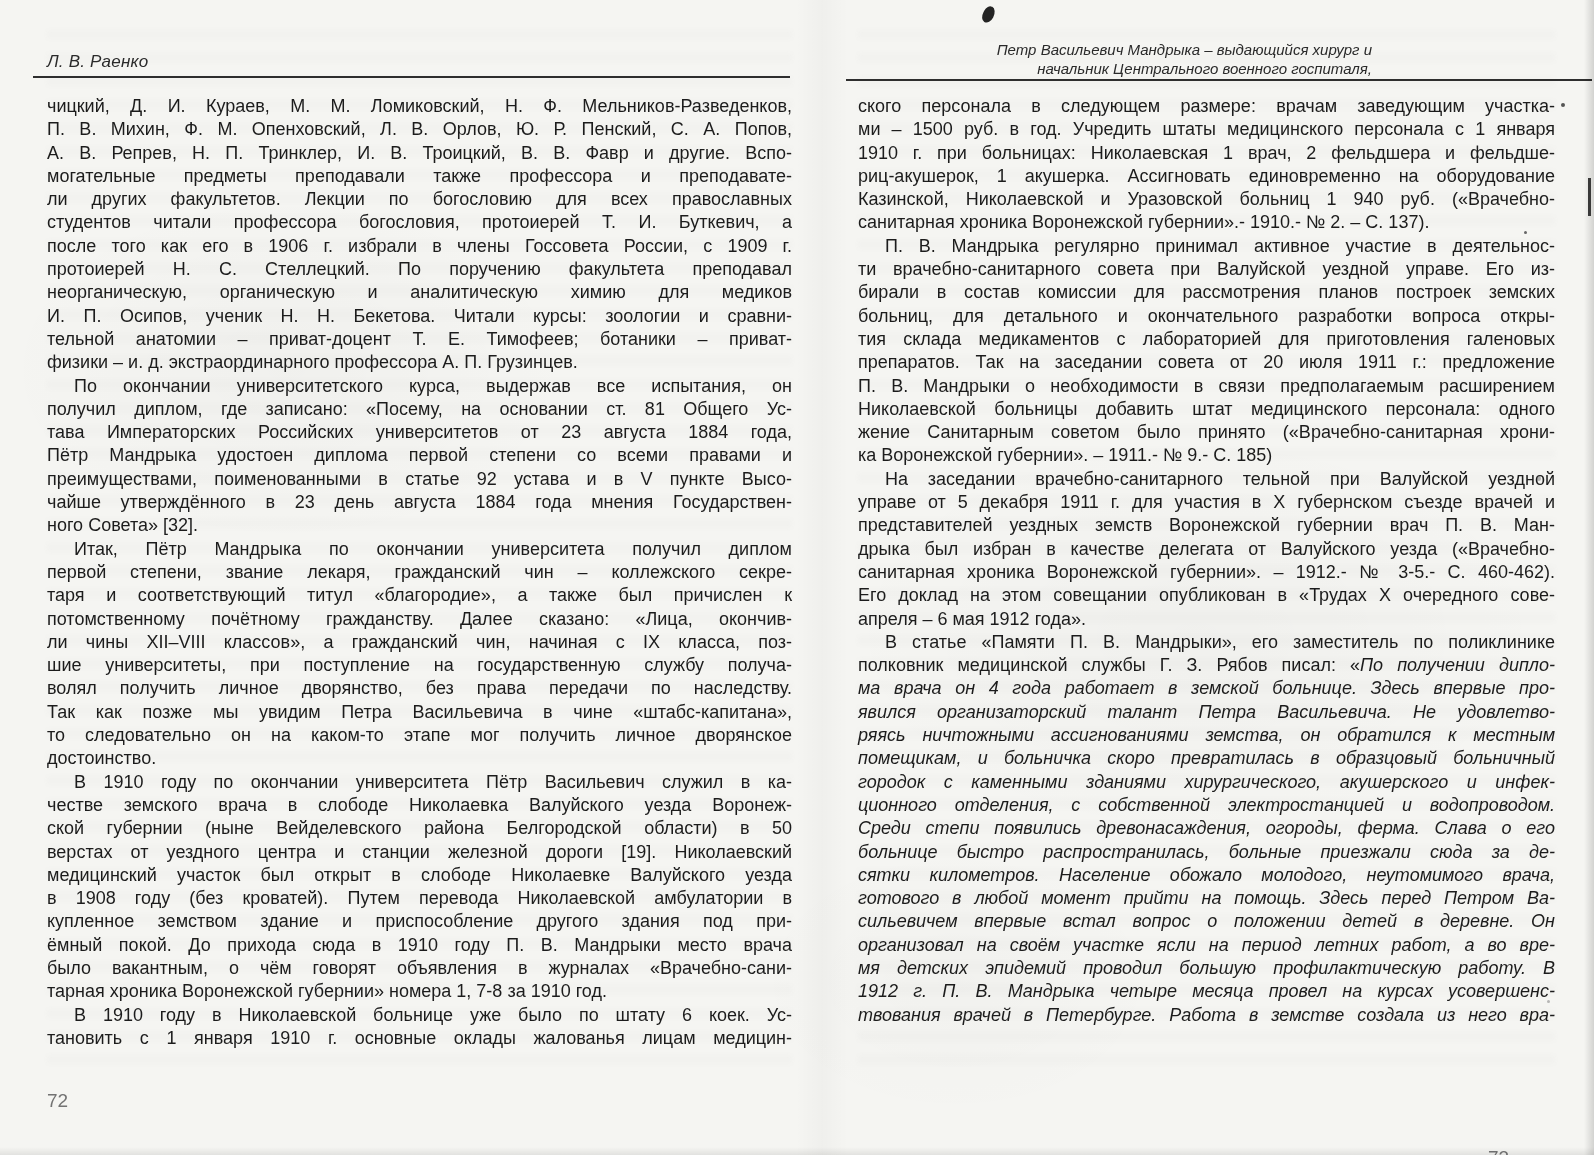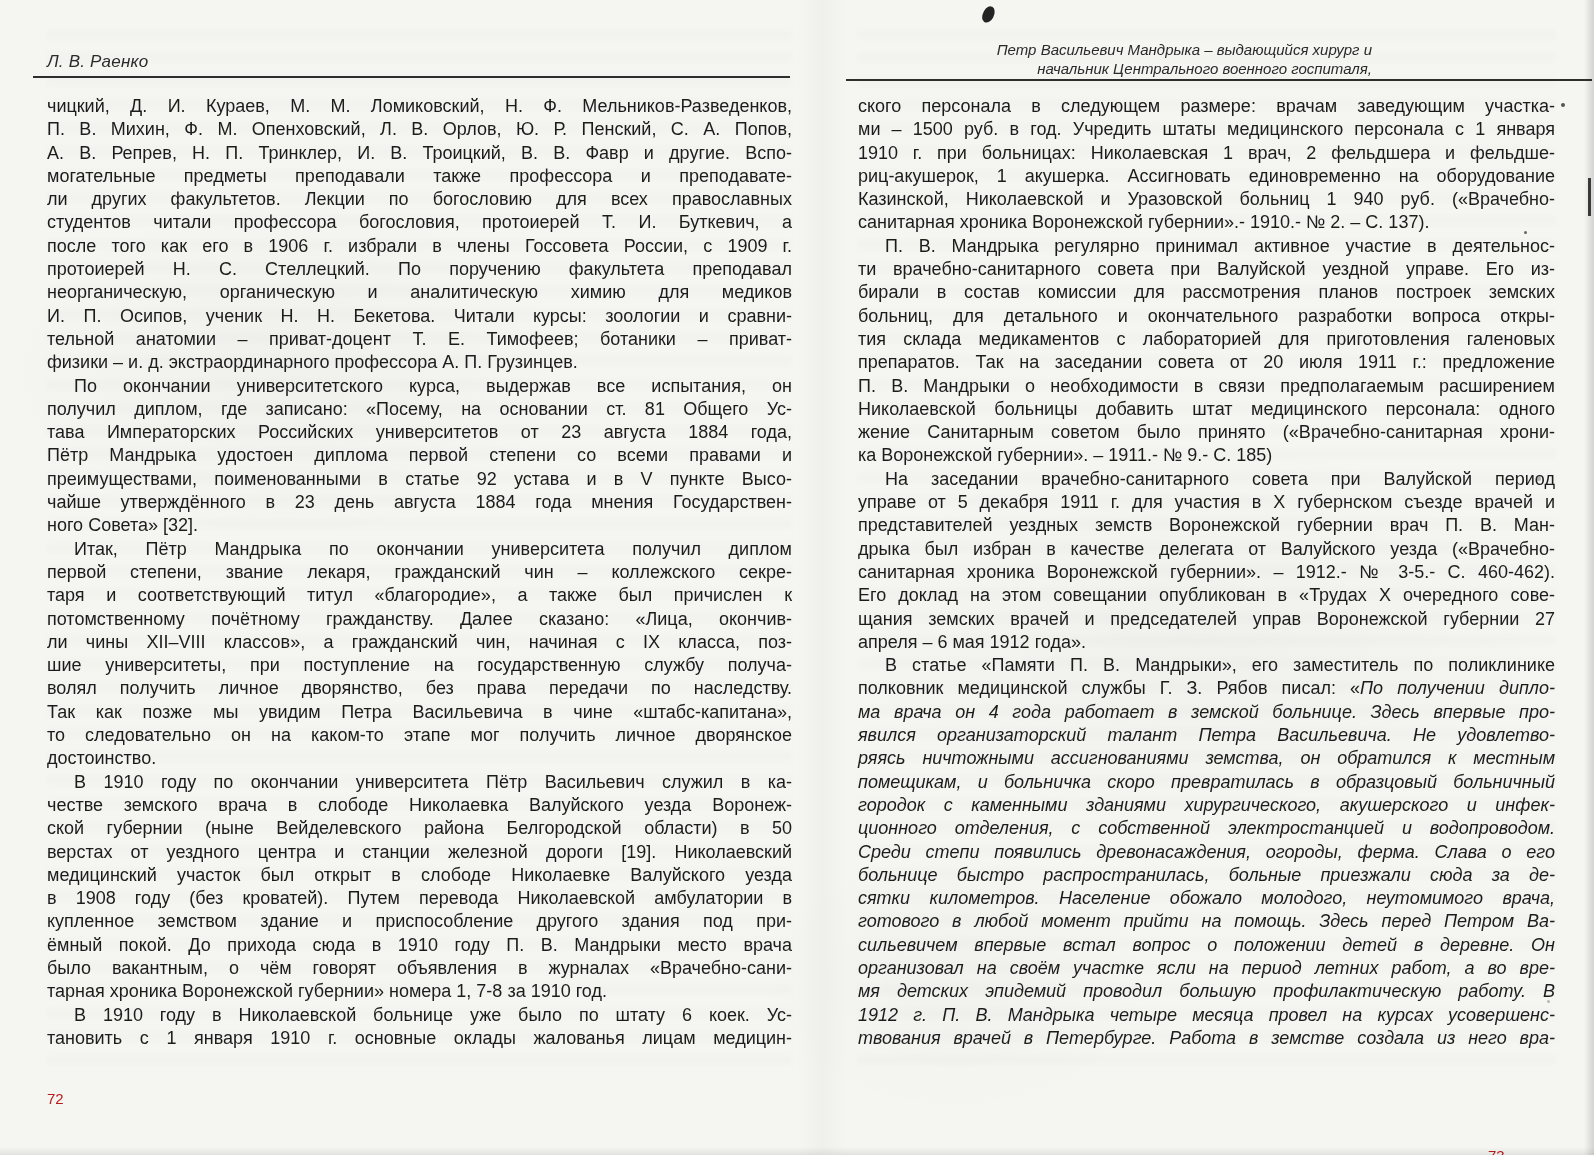--- a/index.html
+++ b/index.html
@@ -38,21 +38,21 @@
   .line.end{text-align-last:left;}
   .line.ind{text-indent:27px;}
   .em{font-style:italic;}
 
   .ghost{position:absolute;top:30px;height:1045px;pointer-events:none;
     background:repeating-linear-gradient(to bottom, rgba(110,110,110,0.05) 0px, rgba(110,110,110,0.05) 9px, transparent 9px, transparent 23.3px);
     filter:blur(2.5px);opacity:.55;}
   .ghost-left{left:47px;width:745px;}
   .ghost-right{left:858px;width:697px;}
 
-  .page-number{position:absolute;font-size:15px;color:#b91c1c;}
+  .page-number{position:absolute;font-size:19px;color:#737373;}
   .pn-left{left:47px;top:1090px;}
   .pn-right{left:1488px;top:1147px;}
 
   .artifact{position:absolute;background:#242424;}
   .blob-top{left:983px;top:6px;width:11px;height:17px;border-radius:45% 55% 50% 50%;transform:rotate(28deg);}
   .edge-tick{left:1588px;top:178px;width:3px;height:38px;background:#3a3a3a;}
   .speck1{left:1561px;top:103px;width:4px;height:4px;border-radius:50%;background:#555;}
   .speck2{left:1524px;top:231px;width:3px;height:3px;border-radius:50%;background:#666;}
   .speck3{left:1537px;top:476px;width:4px;height:5px;border-radius:50%;background:#8a8a8a;opacity:.6;}
   .speck4{left:1547px;top:1000px;width:3px;height:3px;border-radius:50%;background:#777;opacity:.5;}
@@ -125,27 +125,26 @@
     <div class="line ind">П. В. Мандрыка регулярно принимал активное участие в деятельнос-</div>
     <div class="line">ти врачебно-санитарного совета при Валуйской уездной управе. Его из-</div>
     <div class="line">бирали в состав комиссии для рассмотрения планов построек земских</div>
     <div class="line">больниц, для детального и окончательного разработки вопроса откры-</div>
     <div class="line">тия склада медикаментов с лабораторией для приготовления галеновых</div>
     <div class="line">препаратов. Так на заседании совета от 20 июля 1911 г.: предложение</div>
     <div class="line">П. В. Мандрыки о необходимости в связи предполагаемым расширением</div>
     <div class="line">Николаевской больницы добавить штат медицинского персонала: одного</div>
     <div class="line">жение Санитарным советом было принято («Врачебно-санитарная хрони-</div>
     <div class="line end">ка Воронежской губернии». – 1911.- № 9.- С. 185)</div>
-    <div class="line ind">На заседании врачебно-санитарного совета при Валуйской период</div>
+    <div class="line ind">На заседании врачебно-санитарного тельной при Валуйской уездной</div>
     <div class="line">управе от 5 декабря 1911 г. для участия в X губернском съезде врачей и</div>
     <div class="line">представителей уездных земств Воронежской губернии врач П. В. Ман-</div>
     <div class="line">дрыка был избран в качестве делегата от Валуйского уезда («Врачебно-</div>
     <div class="line">санитарная хроника Воронежской губернии». – 1912.- № 3-5.- С. 460-462).</div>
     <div class="line">Его доклад на этом совещании опубликован в «Трудах X очередного сове-</div>
-    <div class="line">щания земских врачей и председателей управ Воронежской губернии 27</div>
     <div class="line end">апреля – 6 мая 1912 года».</div>
     <div class="line ind">В статье «Памяти П. В. Мандрыки», его заместитель по поликлинике</div>
     <div class="line"><span>полковник медицинской службы Г. З. Рябов писал: «</span><span class="em">По получении дипло-</span></div>
     <div class="line em">ма врача он 4 года работает в земской больнице. Здесь впервые про-</div>
     <div class="line em">явился организаторский талант Петра Васильевича. Не удовлетво-</div>
     <div class="line em">ряясь ничтожными ассигнованиями земства, он обратился к местным</div>
     <div class="line em">помещикам, и больничка скоро превратилась в образцовый больничный</div>
     <div class="line em">городок с каменными зданиями хирургического, акушерского и инфек-</div>
     <div class="line em">ционного отделения, с собственной электростанцией и водопроводом.</div>
     <div class="line em">Среди степи появились древонасаждения, огороды, ферма. Слава о его</div>

